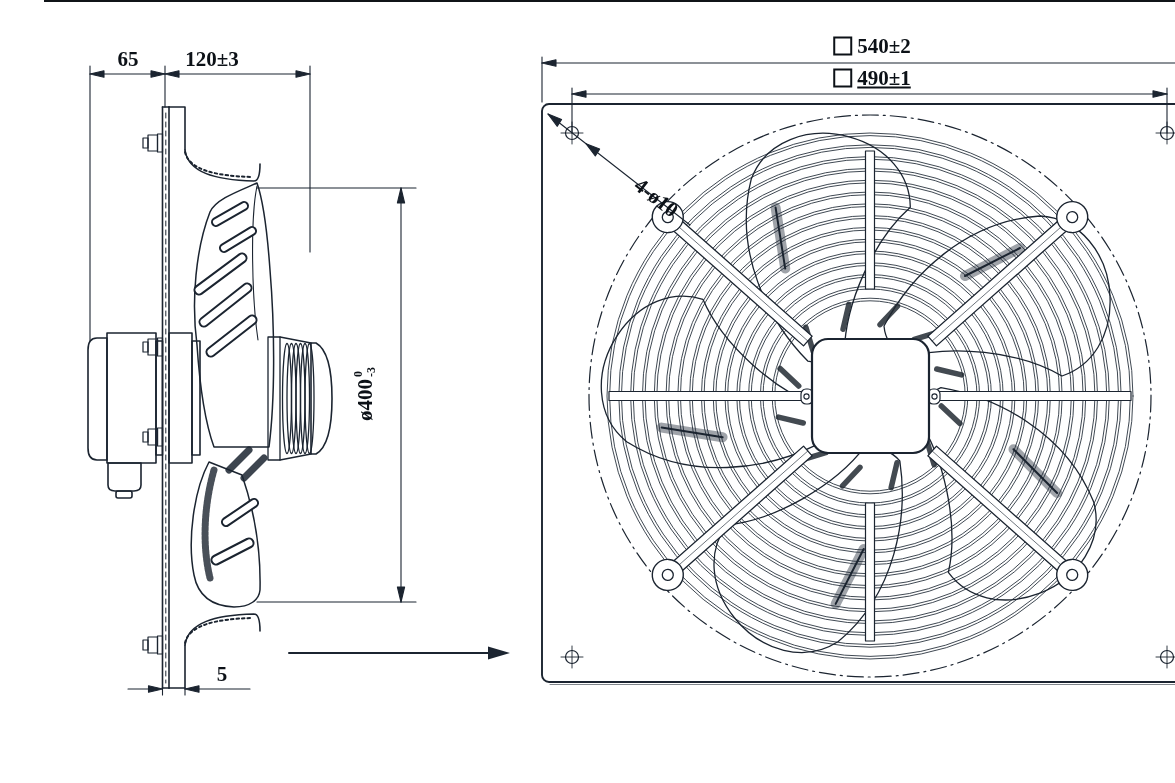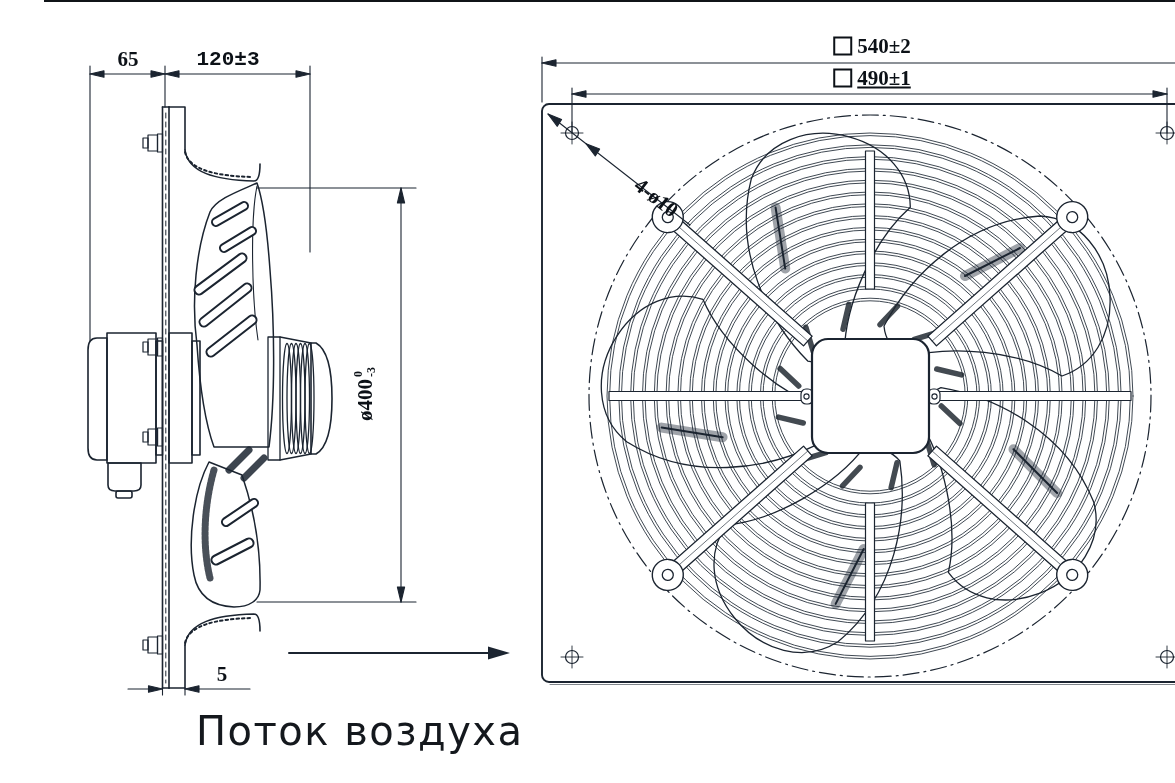--- a/index.html
+++ b/index.html
@@ -340,21 +340,21 @@
           <line x1="504" y1="114" x2="646" y2="225"></line>
           <polygon points="504,114 517.6,119.4 513.3,126.3" fill="#1b2430"></polygon>
           <polygon points="542,143.7 555.6,149.1 551.3,156" fill="#1b2430"></polygon>
         </g>
       </g>
     </g>
   </svg>
 
   <div class="dimlbl" style="left:84px;top:59px;">65</div>
 
-  <div class="dimlbl" style="left:184px;top:59px;font-family:Liberation Mono, monospace;">120±3</div>
+  <div class="dimlbl" style="left:168px;top:59px;">120±3</div>
 
   <div class="dimlbl rot-left" style="left:322px;top:394px;">
     <span>ø400</span>
     <span class="tolstack">
       <span>0</span>
       <span>-3</span>
     </span>
   </div>
 
   <div class="dimlbl" style="left:178px;top:674px;">5</div>
@@ -364,14 +364,13 @@
     <span>540±2</span>
   </div>
 
   <div class="dimlbl" style="left:828px;top:78px;text-decoration:underline;">
     <span class="sq"></span>
     <span>490±1</span>
   </div>
 
   <div class="dimlbl rot-callout" style="left:612px;top:198px;">4-ø10</div>
 
-  <div class="flow-label">Поток воздуха</div>
 </div>
 
 </body></html>

